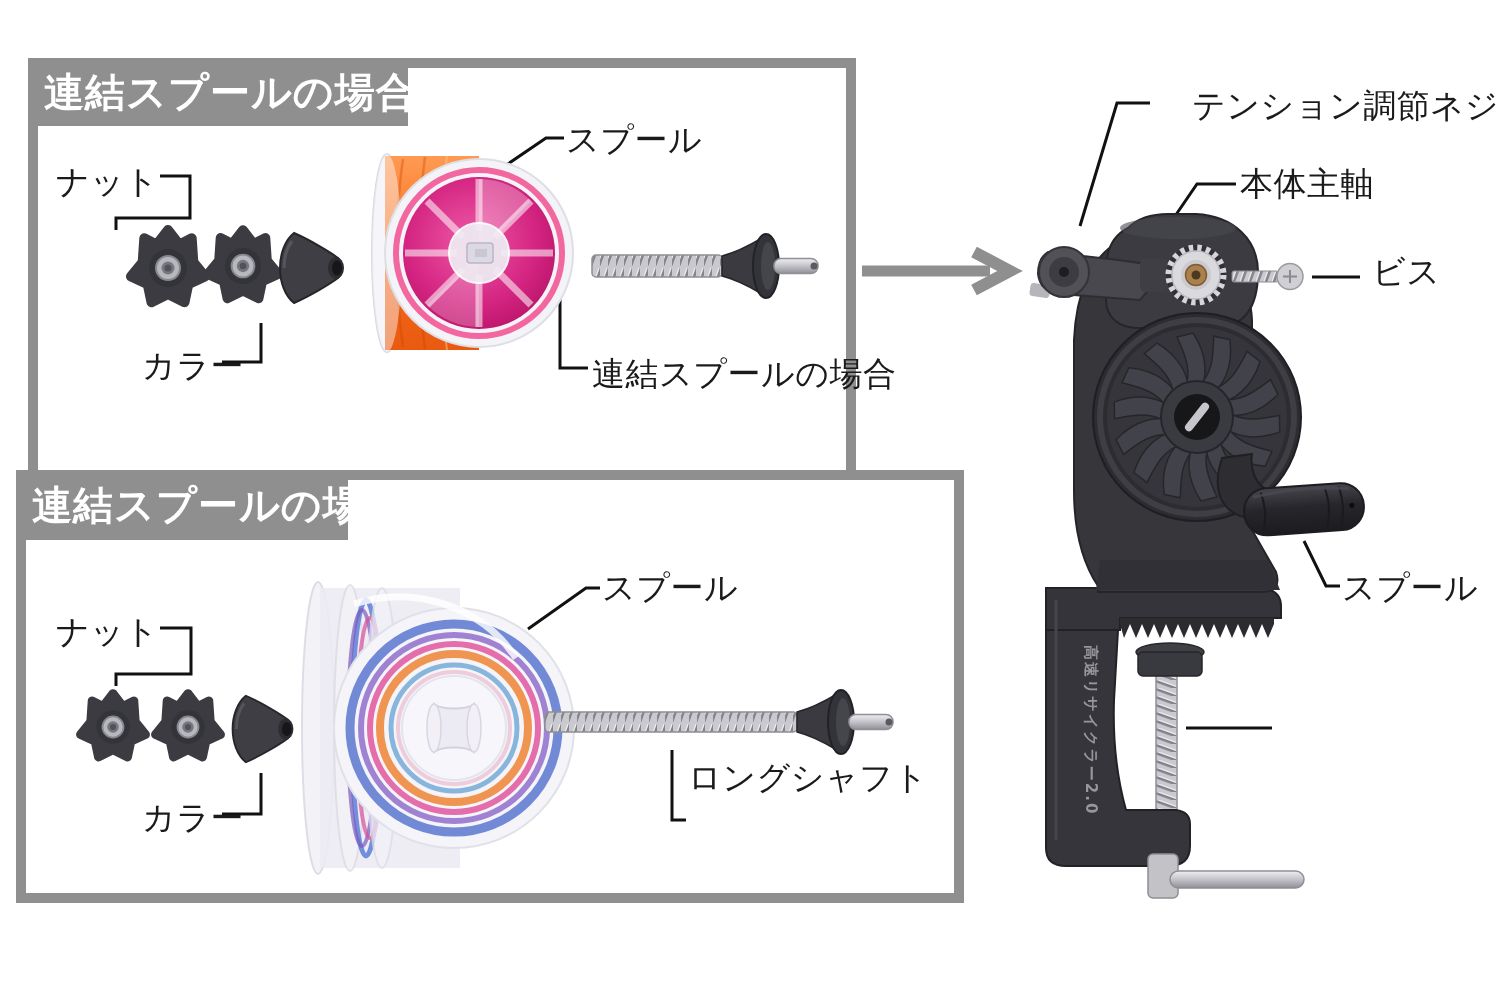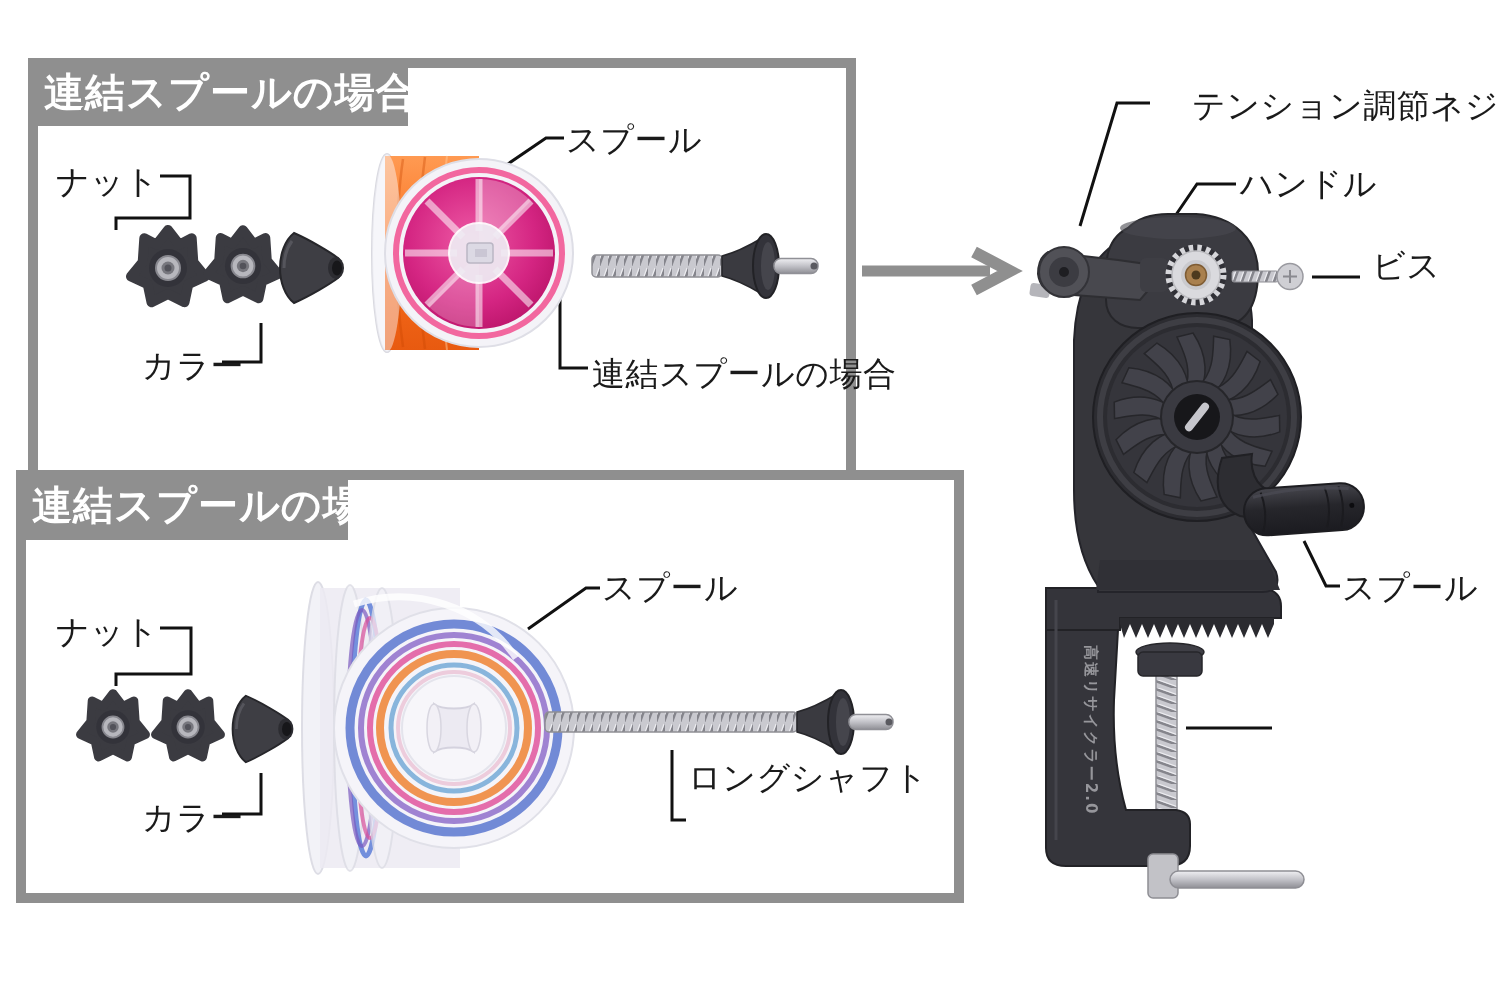--- a/index.html
+++ b/index.html
@@ -264,17 +264,17 @@
   <div class="lbl" style="left:142px;top:344px;">カラー</div>
   <div class="lbl" style="left:566px;top:118px;">スプール</div>
   <div class="lbl" style="left:592px;top:352px;">連結スプールの場合</div>
 
   <div class="lbl" style="left:56px;top:610px;">ナット</div>
   <div class="lbl" style="left:142px;top:796px;">カラー</div>
   <div class="lbl" style="left:602px;top:566px;">スプール</div>
   <div class="lbl" style="left:688px;top:756px;">ロングシャフト</div>
 
   <div class="lbl" style="left:1156px;top:84px;margin-left:36px;">テンション調節ネジ</div>
-  <div class="lbl" style="left:1240px;top:162px;">ハンドル</div>
-  <div class="lbl" style="left:1372px;top:244px;">ビス</div>
+  <div class="lbl" style="left:1240px;top:162px;">本体主軸</div>
+  <div class="lbl" style="left:1372px;top:250px;">ビス</div>
   <div class="lbl" style="left:1342px;top:566px;">スプール</div>
 
 </div>
 
 </body></html>

